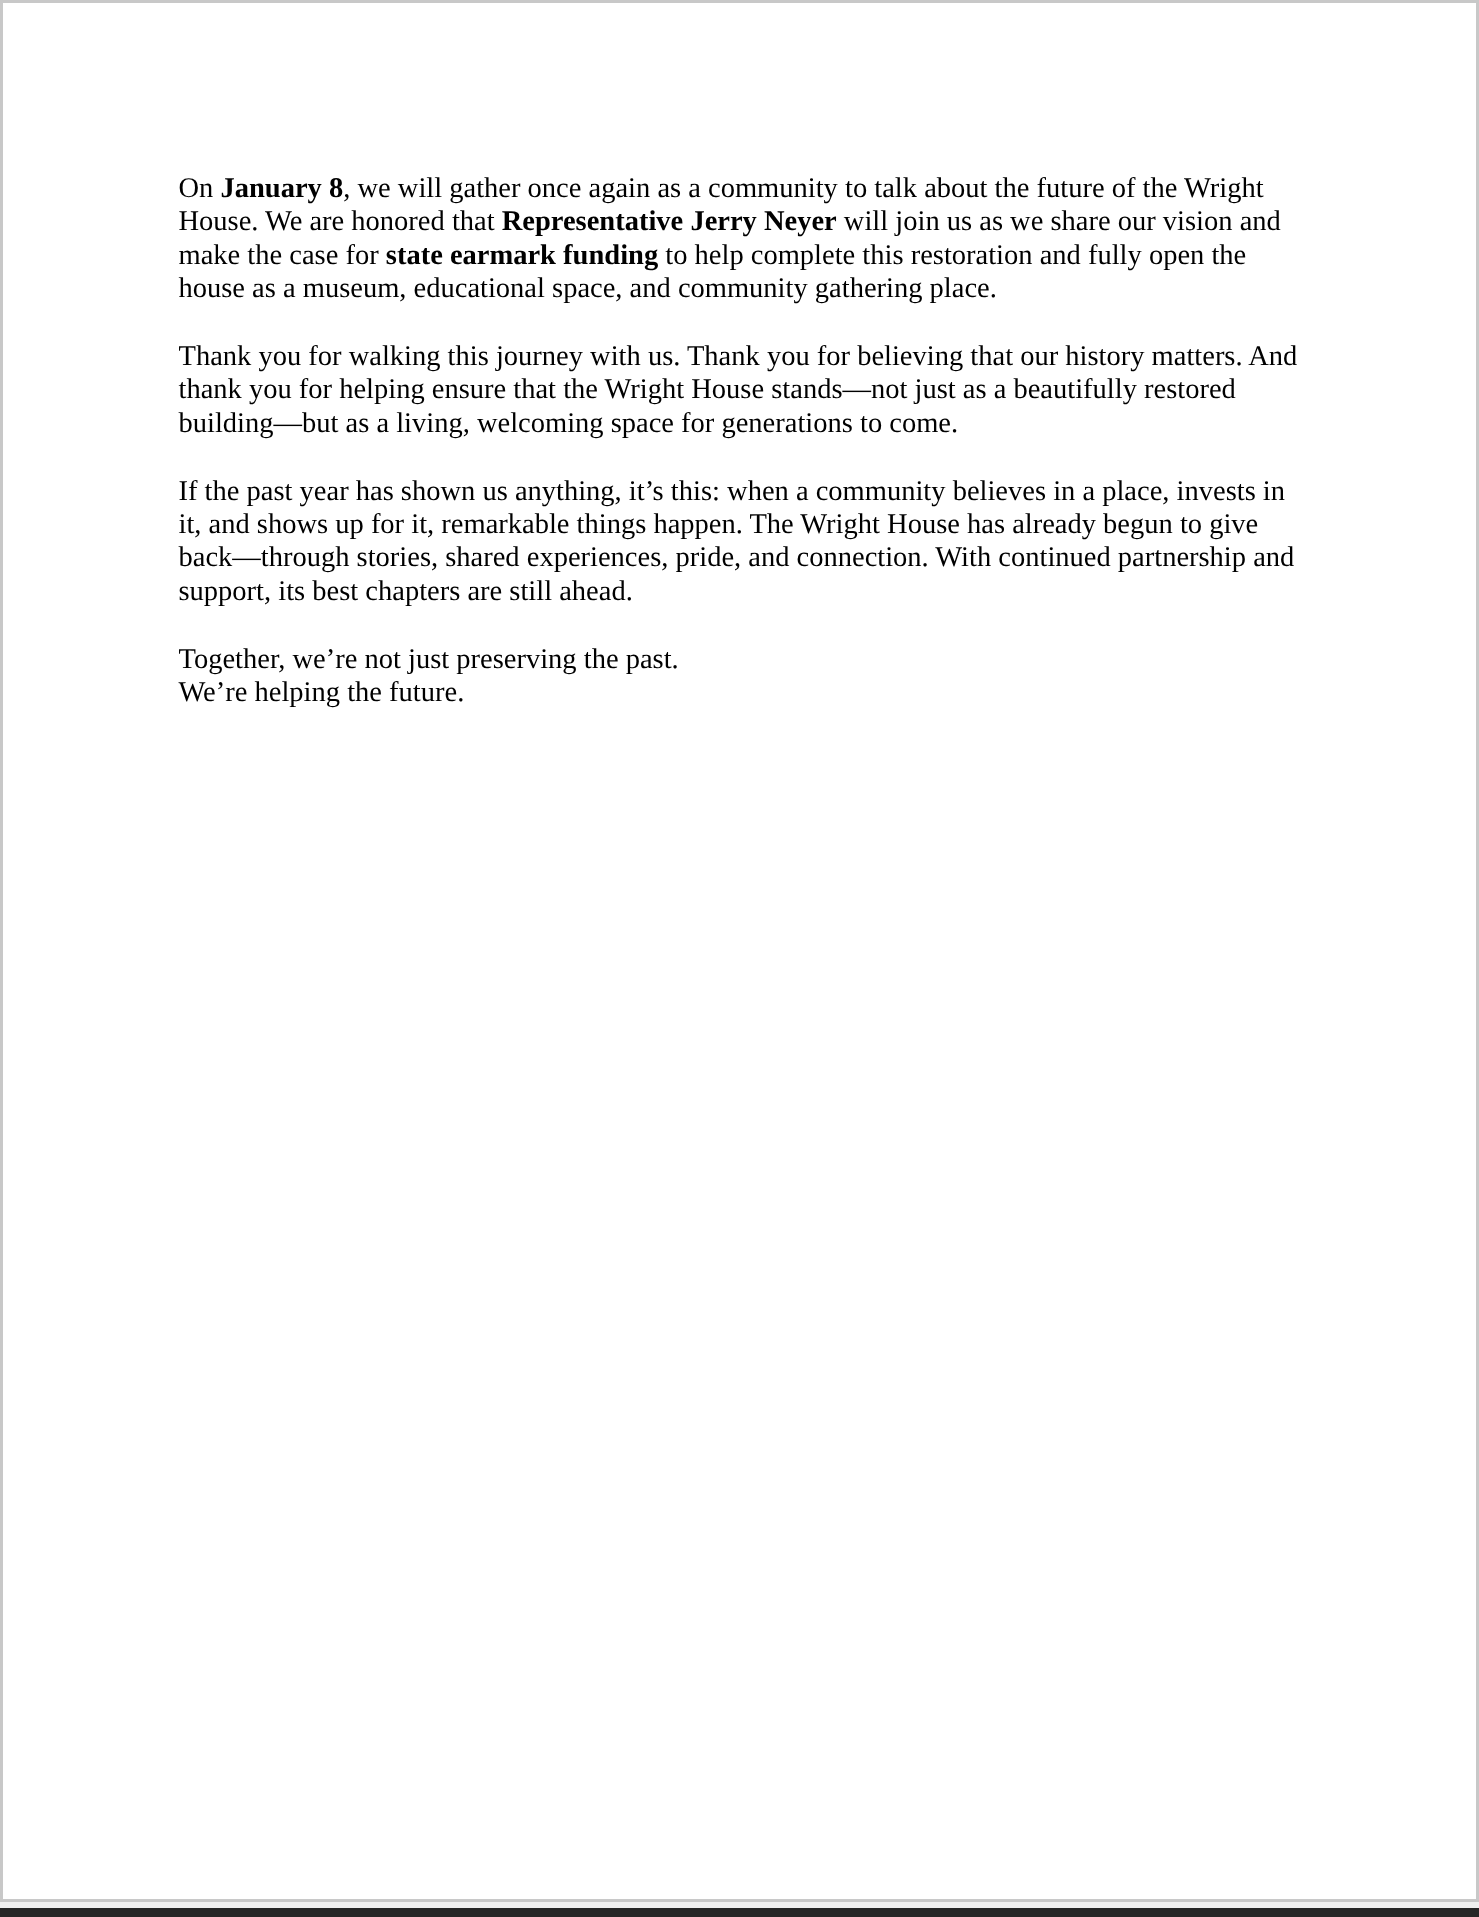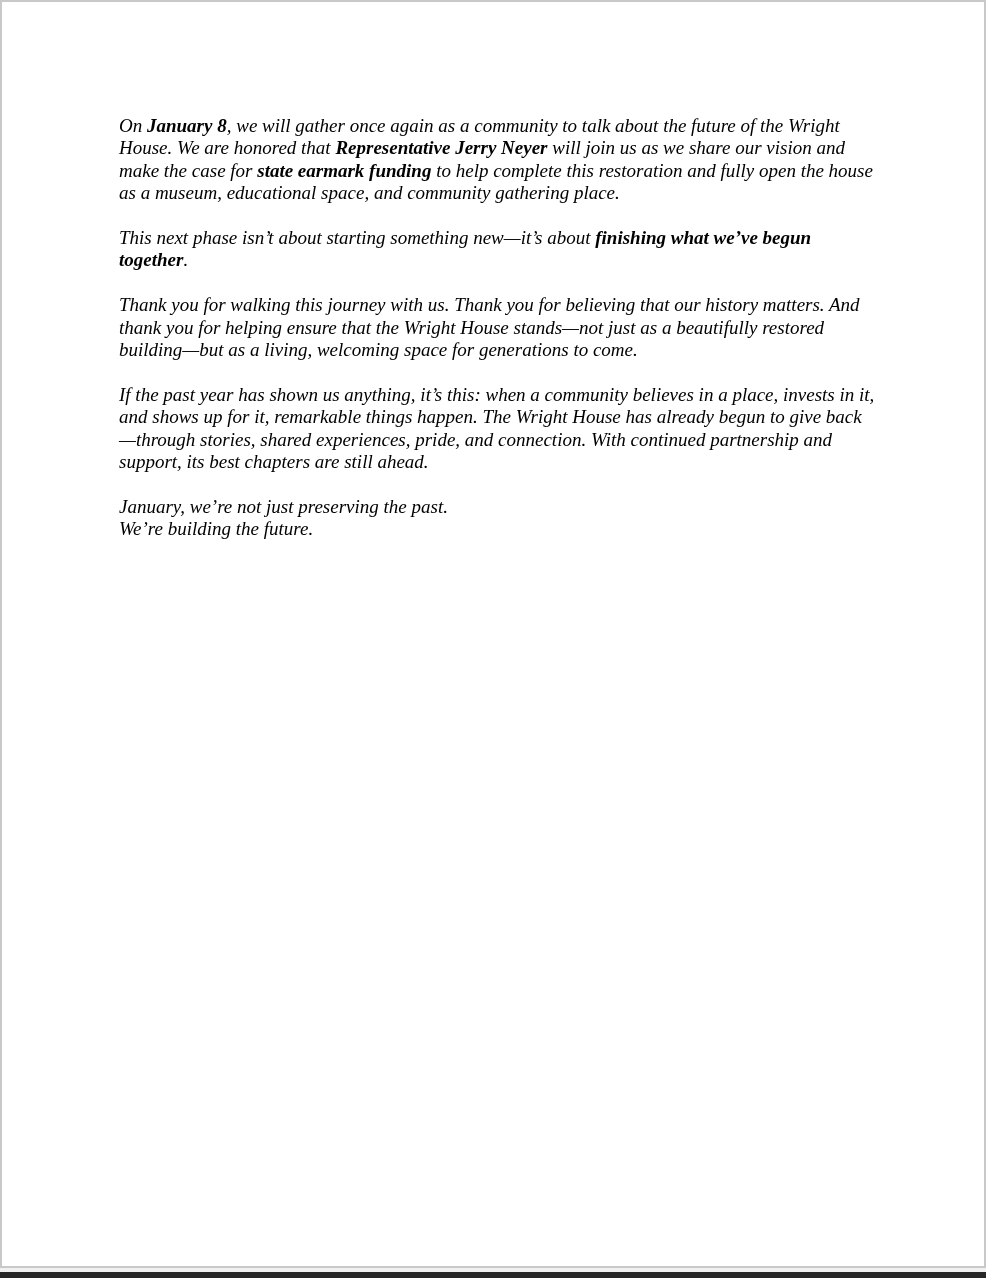--- a/index.html
+++ b/index.html
@@ -54,25 +54,24 @@
     left: 0;
     top: 1272px;
     width: 986px;
     height: 6px;
     background: #262626;
   }
 </style>
 </head>
 <body>
 
-<div class="document-page" style="border-color: rgb(200, 200, 200); font-style: italic;">
+<div class="document-page" style="border-color: rgb(200, 200, 200);">
   <div class="document-body" style="color: rgb(0, 0, 0);">
       <p><span>On </span><b>January 8</b><span>, we will gather once again as a community to talk about the future of the Wright House. We are honored that </span><b>Representative Jerry Neyer</b><span> will join us as we share our vision and make the case for </span><b>state earmark funding</b><span> to help complete this restoration and fully open the house as a museum, educational space, and community gathering place.</span></p>
-      <p><span>This next phase isn’t about starting something new—it’s about </span><b>finishing what we’ve begun together</b><span>.</span></p>
       <p><span>Thank you for walking this journey with us. Thank you for believing that our history matters. And thank you for helping ensure that the Wright House stands—not just as a beautifully restored building—but as a living, welcoming space for generations to come.</span></p>
       <p><span>If the past year has shown us anything, it’s this: when a community believes in a place, invests in it, and shows up for it, remarkable things happen. The Wright House has already begun to give back—through stories, shared experiences, pride, and connection. With continued partnership and support, its best chapters are still ahead.</span></p>
-      <p><span>January, we’re not just preserving the past.</span><br><span>We’re building the future.</span></p>
+      <p><span>Together, we’re not just preserving the past.</span><br><span>We’re helping the future.</span></p>
     </div>
 </div>
 
 <div class="page-gap" style="background-color: rgb(240, 240, 240);"></div>
 
 <div class="bottom-bar" style="background-color: rgb(38, 38, 38);"></div>
 
 </body></html>

